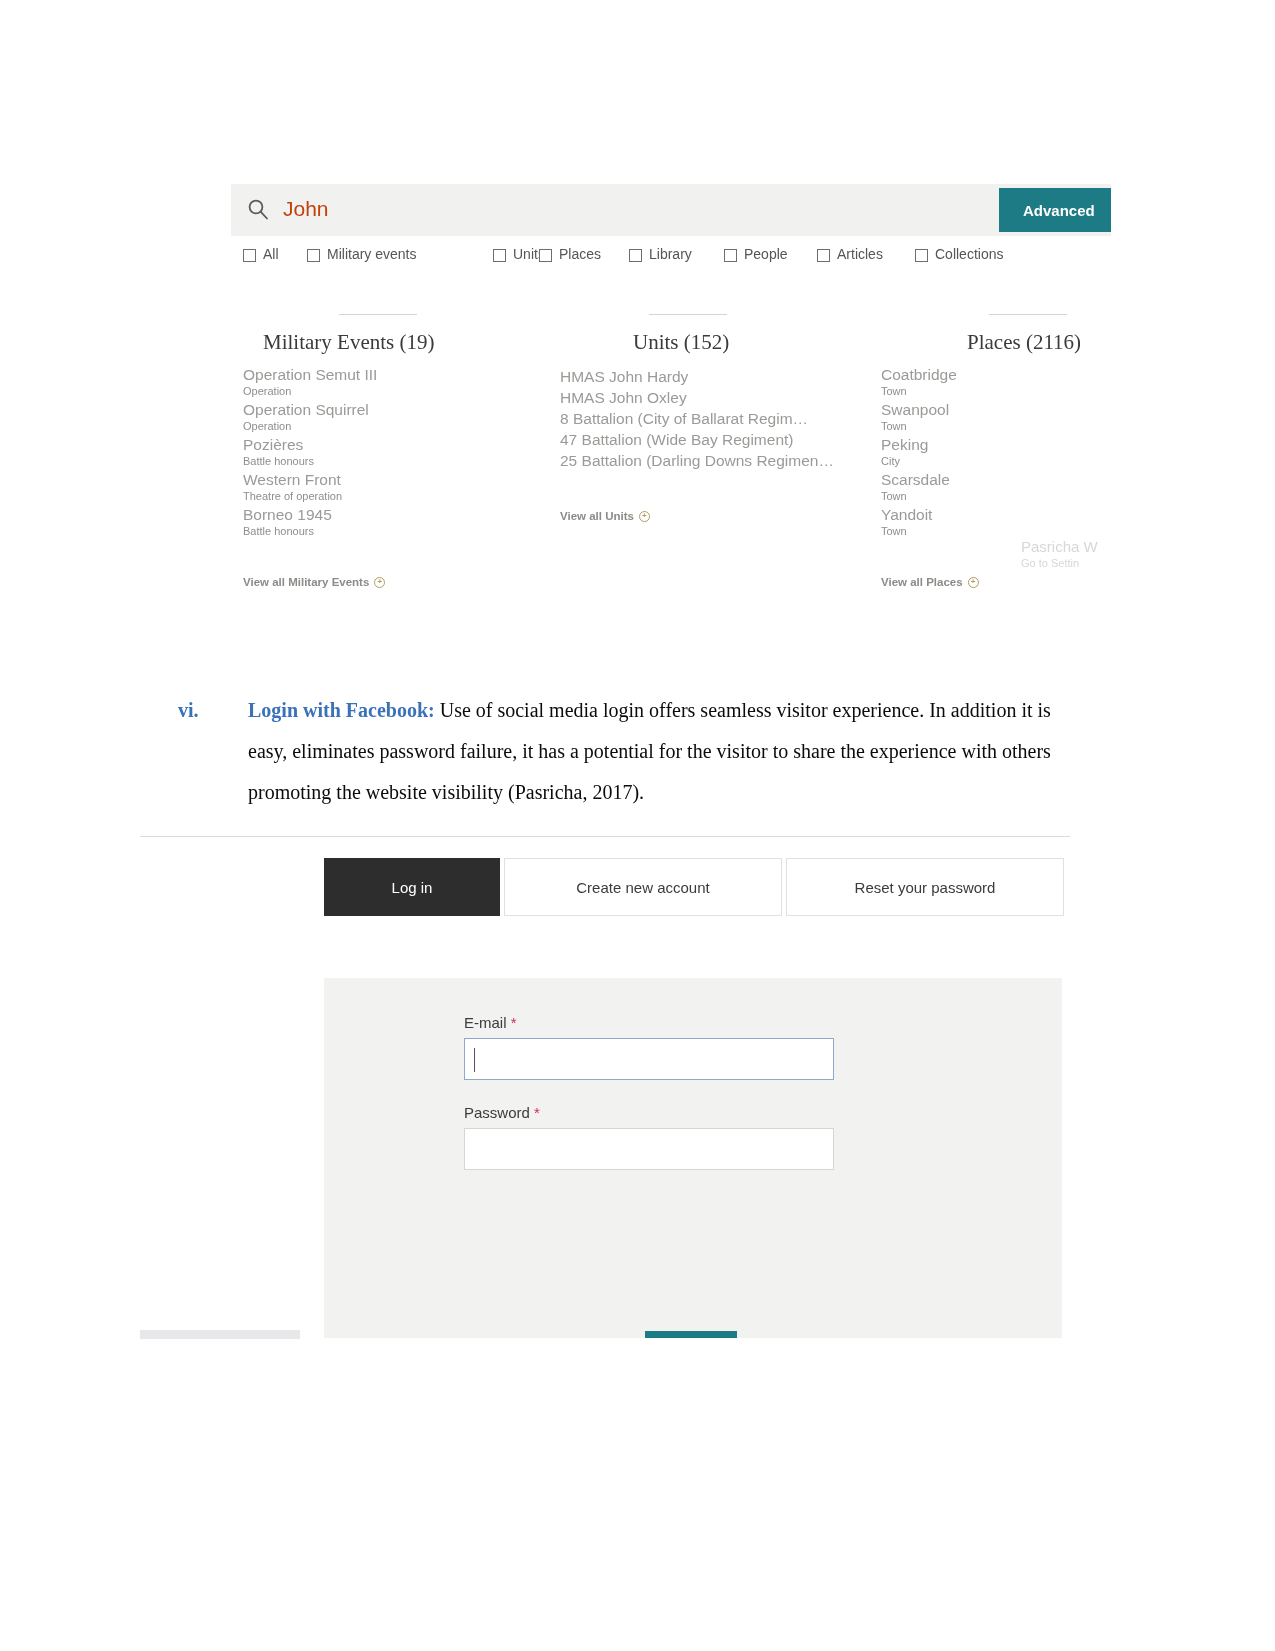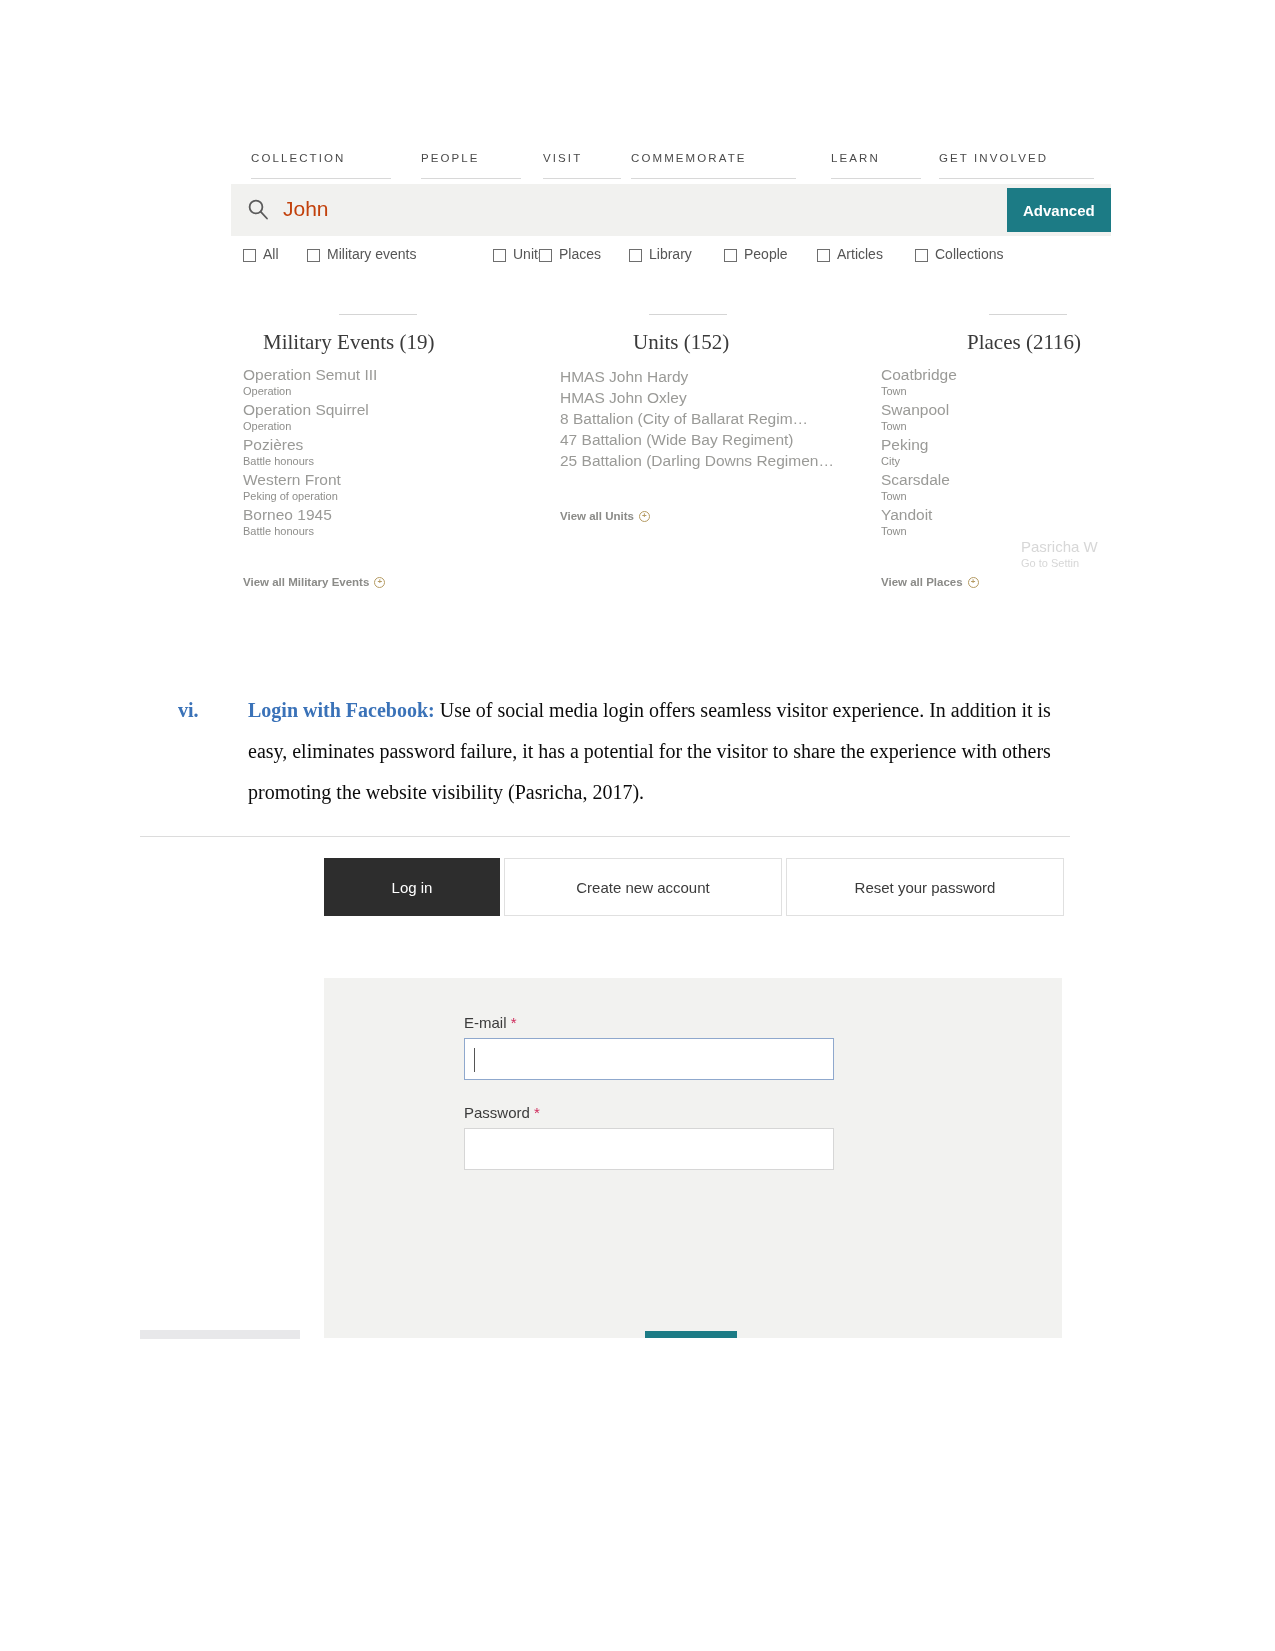--- a/index.html
+++ b/index.html
@@ -43,21 +43,21 @@
   }
   .search-ico svg { display:block; }
   .search-text {
     position:absolute; left:52px; top:13px;
     font-size:21px; color:#c2410c; font-family:"Liberation Sans", sans-serif;
   }
   .adv-btn {
     position:absolute; right:0; top:4px; width:88px; height:44px;
     background:#1c7b85; color:#fff;
     font-size:15px; font-weight:bold;
-    display:flex; align-items:center; padding-left:16px;
+    display:flex; align-items:center; padding-left:24px;
     white-space:nowrap; overflow:hidden;
   }
 
   
   .filters { position:absolute; left:0; top:110px; width:880px; height:28px; }
   .filt { position:absolute; top:0; display:flex; align-items:flex-end; gap:7px; white-space:nowrap; }
   .cb {
     width:11px; height:11px; border:1.4px solid #6e6e6e; background:#fff;
     display:inline-block; flex:none;
   }
@@ -165,34 +165,20 @@
     background:#e8e8ea;
   }
 </style>
 </head>
 <body>
 
 <div class="page">
 
   <div class="fig5">
 
-    <div class="nav" id="nav-root">
-        <div class="nav-item" style="left: 20px;">COLLECTION</div>
-        <div class="nav-rule" style="left: 20px; width: 140px;"></div>
-        <div class="nav-item" style="left: 190px;">PEOPLE</div>
-        <div class="nav-rule" style="left: 190px; width: 100px;"></div>
-        <div class="nav-item" style="left: 312px;">VISIT</div>
-        <div class="nav-rule" style="left: 312px; width: 78px;"></div>
-        <div class="nav-item" style="left: 400px;">COMMEMORATE</div>
-        <div class="nav-rule" style="left: 400px; width: 165px;"></div>
-        <div class="nav-item" style="left: 600px;">LEARN</div>
-        <div class="nav-rule" style="left: 600px; width: 90px;"></div>
-        <div class="nav-item" style="left: 708px;">GET INVOLVED</div>
-        <div class="nav-rule" style="left: 708px; width: 155px;"></div>
-      </div>
 
     <div class="searchbar">
       <span class="search-ico">
         <svg width="22" height="22" viewBox="0 0 22 22">
           <circle cx="9" cy="9" r="6.4" fill="none" stroke="#5b5b5b" stroke-width="1.8"></circle>
           <line x1="13.6" y1="13.6" x2="20" y2="20.5" stroke="#5b5b5b" stroke-width="1.8" stroke-linecap="round"></line>
         </svg>
       </span>
       <span class="search-text">John</span>
       <div class="adv-btn">Advanced</div>
@@ -238,21 +224,21 @@
           <div class="col-rule" style="left: 108px;"></div>
           <div class="col-title" style="left: 32px;">Military Events (19)</div>
           <div class="col-list" style="left: 12px;">
             <div class="r-main">Operation Semut III</div>
             <div class="r-sub">Operation</div>
             <div class="r-main">Operation Squirrel</div>
             <div class="r-sub">Operation</div>
             <div class="r-main">Pozières</div>
             <div class="r-sub">Battle honours</div>
             <div class="r-main">Western Front</div>
-            <div class="r-sub">Peking of operation</div>
+            <div class="r-sub">Theatre of operation</div>
             <div class="r-main">Borneo 1945</div>
             <div class="r-sub">Battle honours</div>
           </div>
           <div class="viewall" style="left: 12px; top: 262px;">
             <span>View all Military Events</span>
             <span class="plus">+</span>
           </div>
         </div>
         <div class="col" style="left: 320px;">
           <div class="col-rule" style="left: 98px;"></div>

